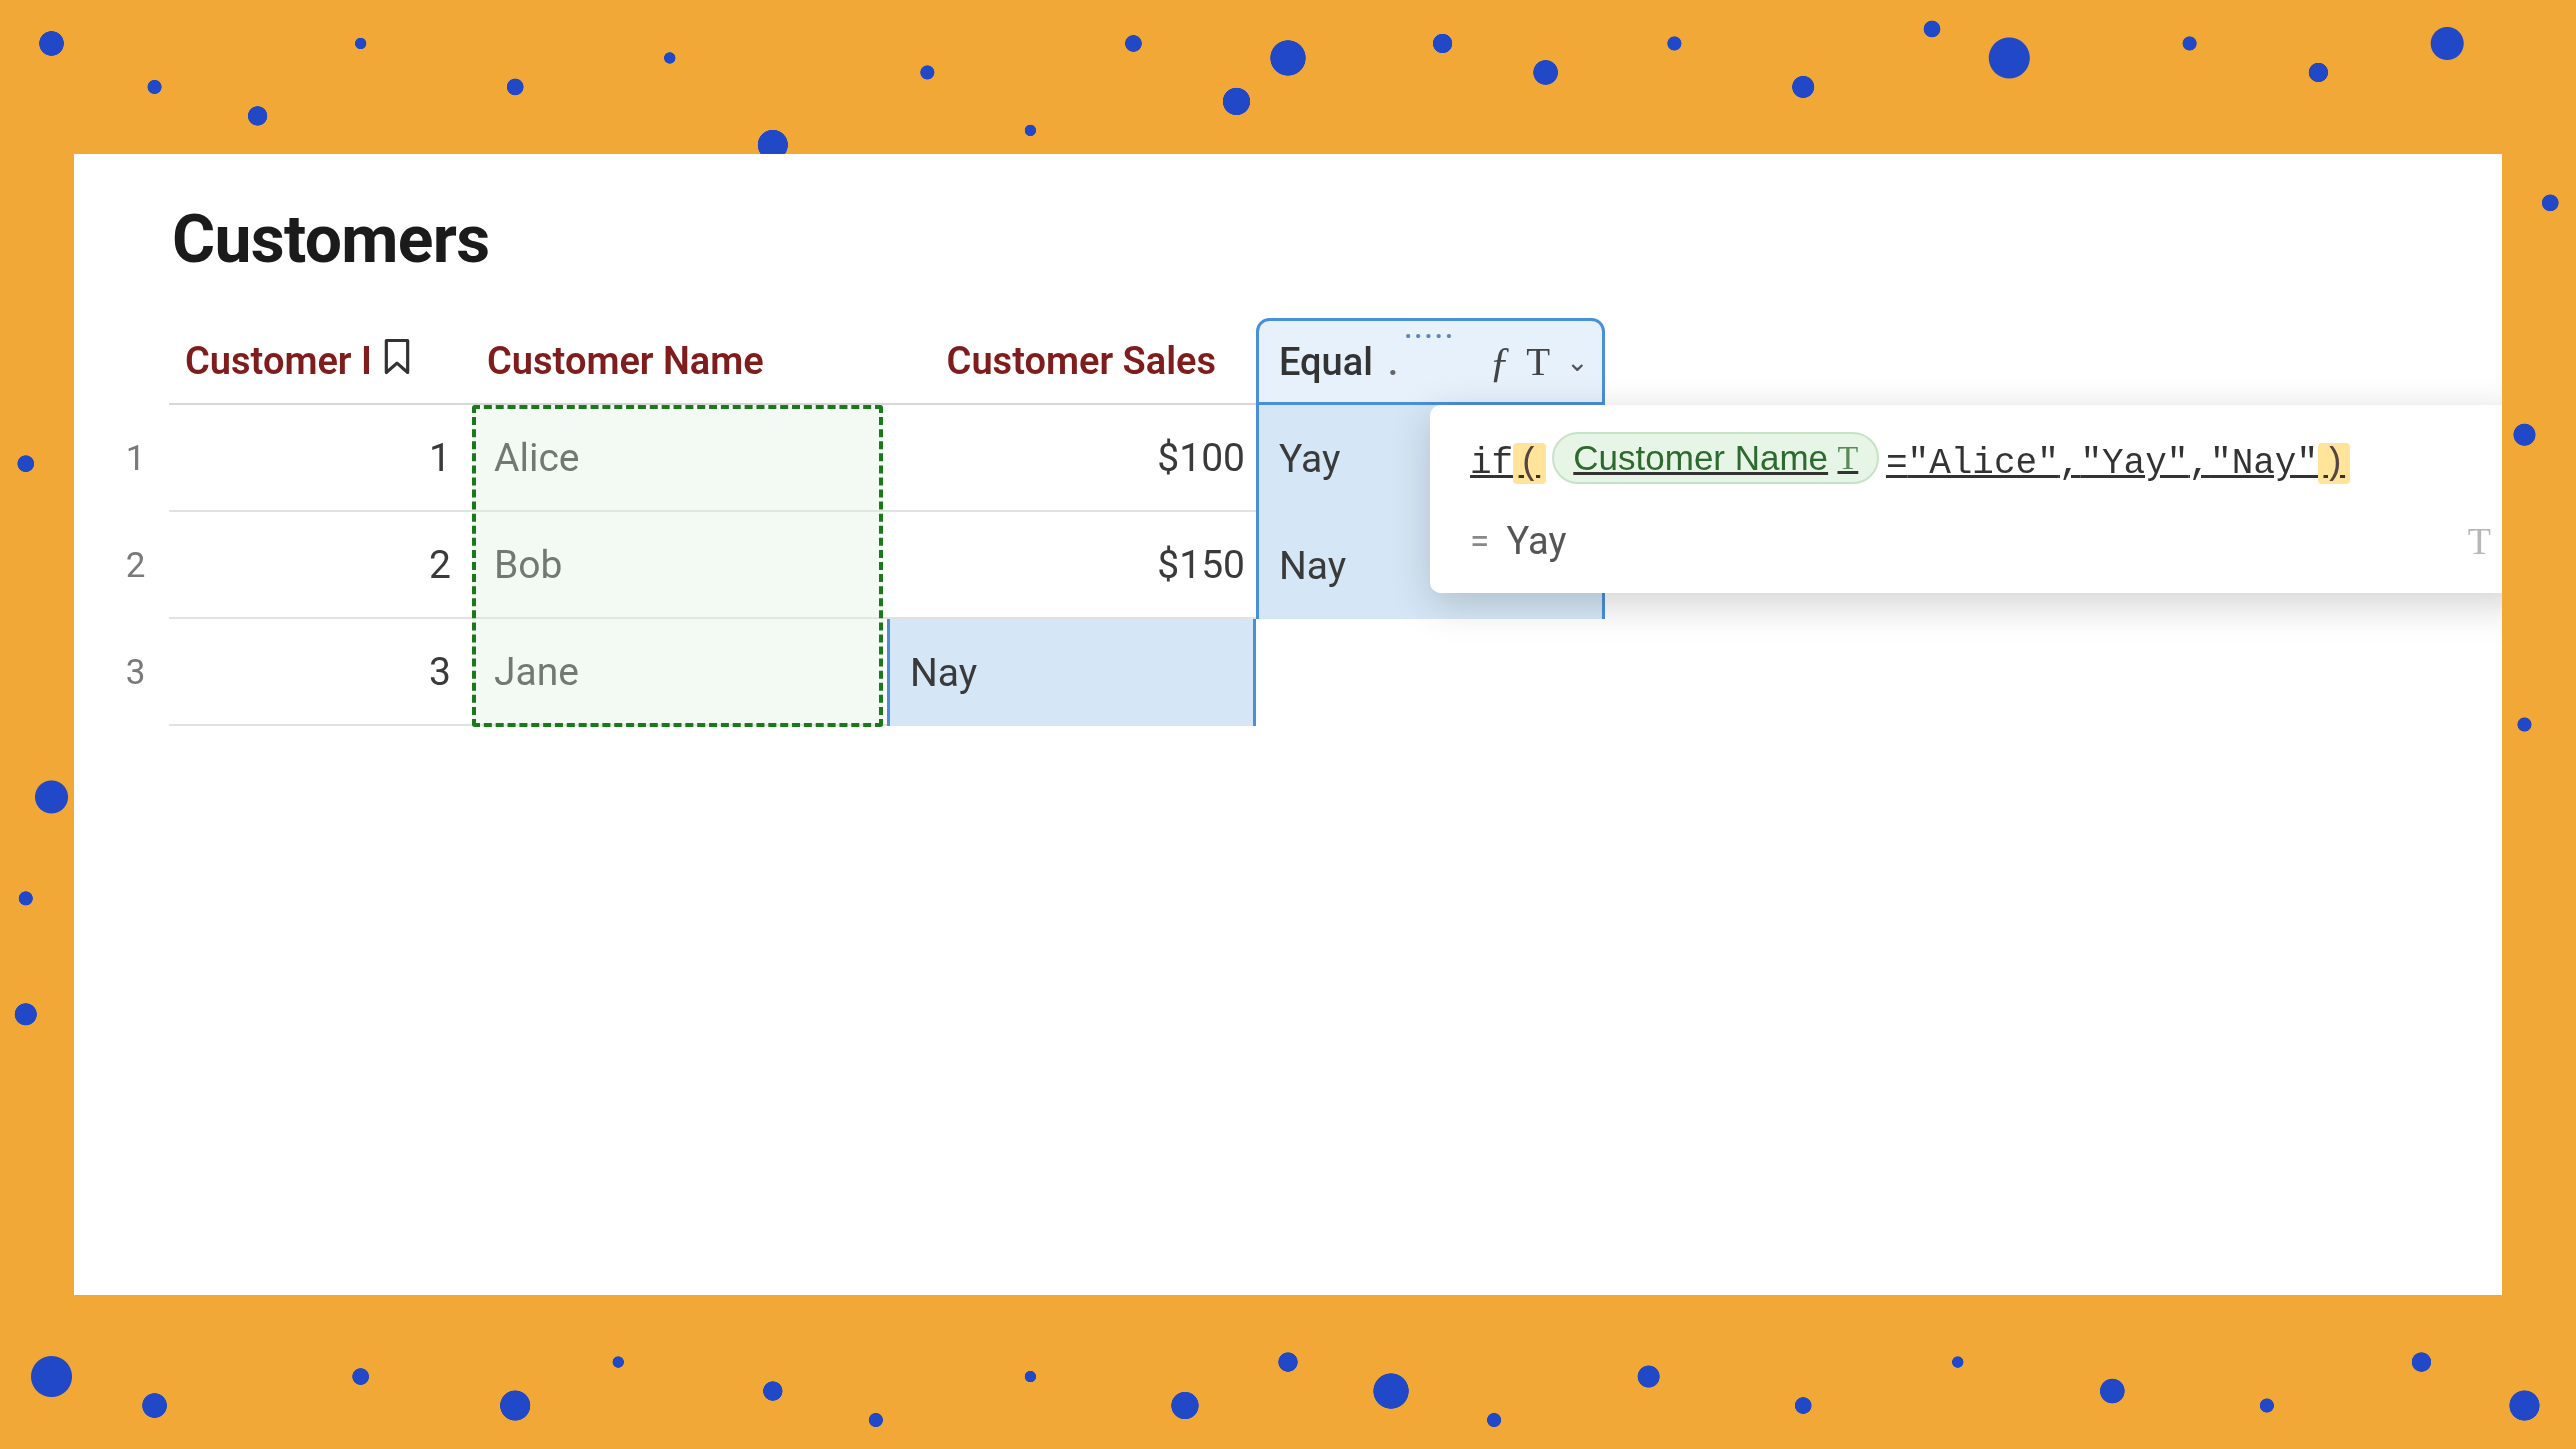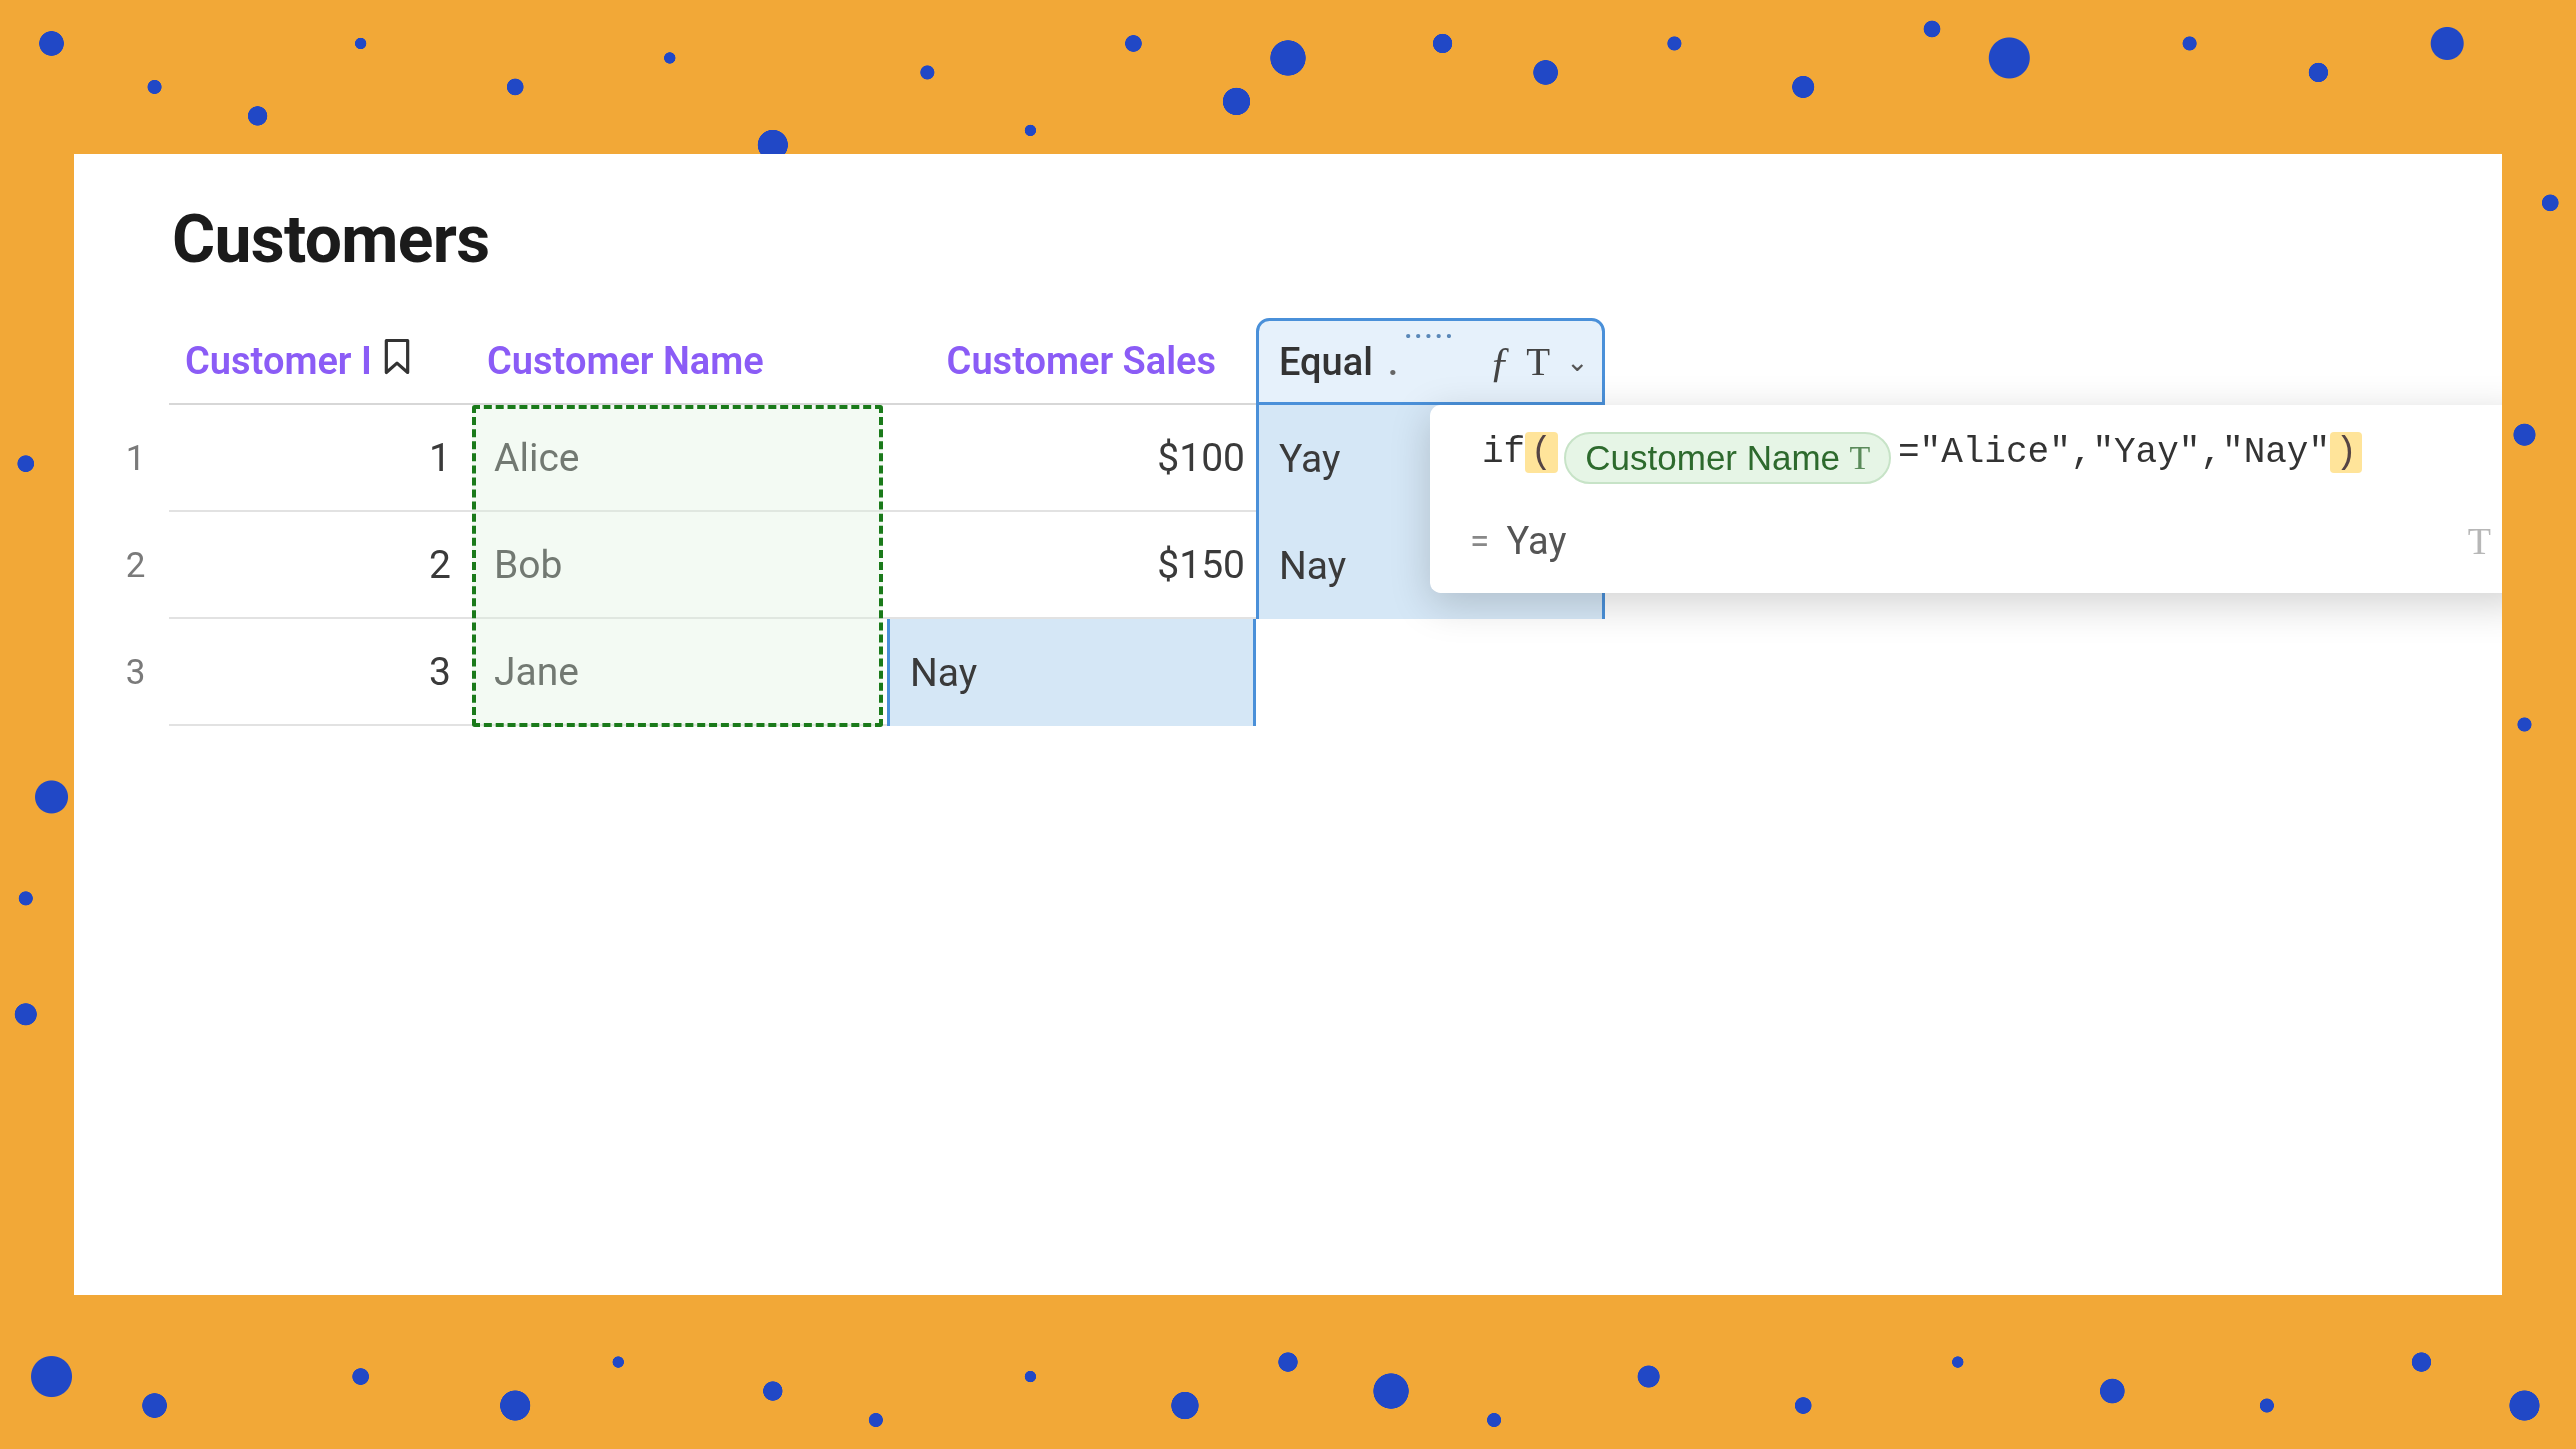--- a/index.html
+++ b/index.html
@@ -89,21 +89,21 @@
 
   .grid {
     display: grid;
     grid-template-columns: 67px 302px 416px 369px 349px;
   }
 
   
   .hcell {
     font-size: 38px;
     font-weight: 600;
-    color: #8b5cf6;
+    color: #7f1d1d;
     height: 87px;
     display: flex;
     align-items: center;
     padding: 0 16px;
     border-bottom: 2.7px solid #d7d7d7;
     white-space: nowrap;
     overflow: hidden;
   }
   .hcell.rownum-h { border-bottom: none; }
   .hcell.id { gap: 9.4px; }
@@ -170,26 +170,27 @@
   
   .popover {
     position: absolute;
     background: #fff;
     border-radius: 10.7px;
     box-shadow: 0 10.7px 40px rgba(0,0,0,0.18);
     padding: 0;
     overflow: hidden;
   }
   .formula-row {
-    display:flex; align-items:flex-start;
-    padding: 27px 38px 16px 52px;
+    display:flex; align-items:flex-end;
+    padding: 27px 38px 16px 40px;
     font-family: "SFMono-Regular", Consolas, "Liberation Mono", Menlo, monospace;
     font-size: 36px;
     color: #333;
     white-space: nowrap;
+    text-decoration: underline;
   }
   .formula-row .kw { color:#333; }
   .formula-row .paren { background:#ffe49a; border-radius:4px; padding:0 5.4px; color:#544; }
   .formula-row .strlit { color:#333; }
   .token-col {
     display:inline-flex; align-items:center; gap:9.4px;
     background:#e6f5e6;
     border:2px solid #c7e3c7;
     border-radius: 32px;
     padding: 4px 19px 4px 19px;

